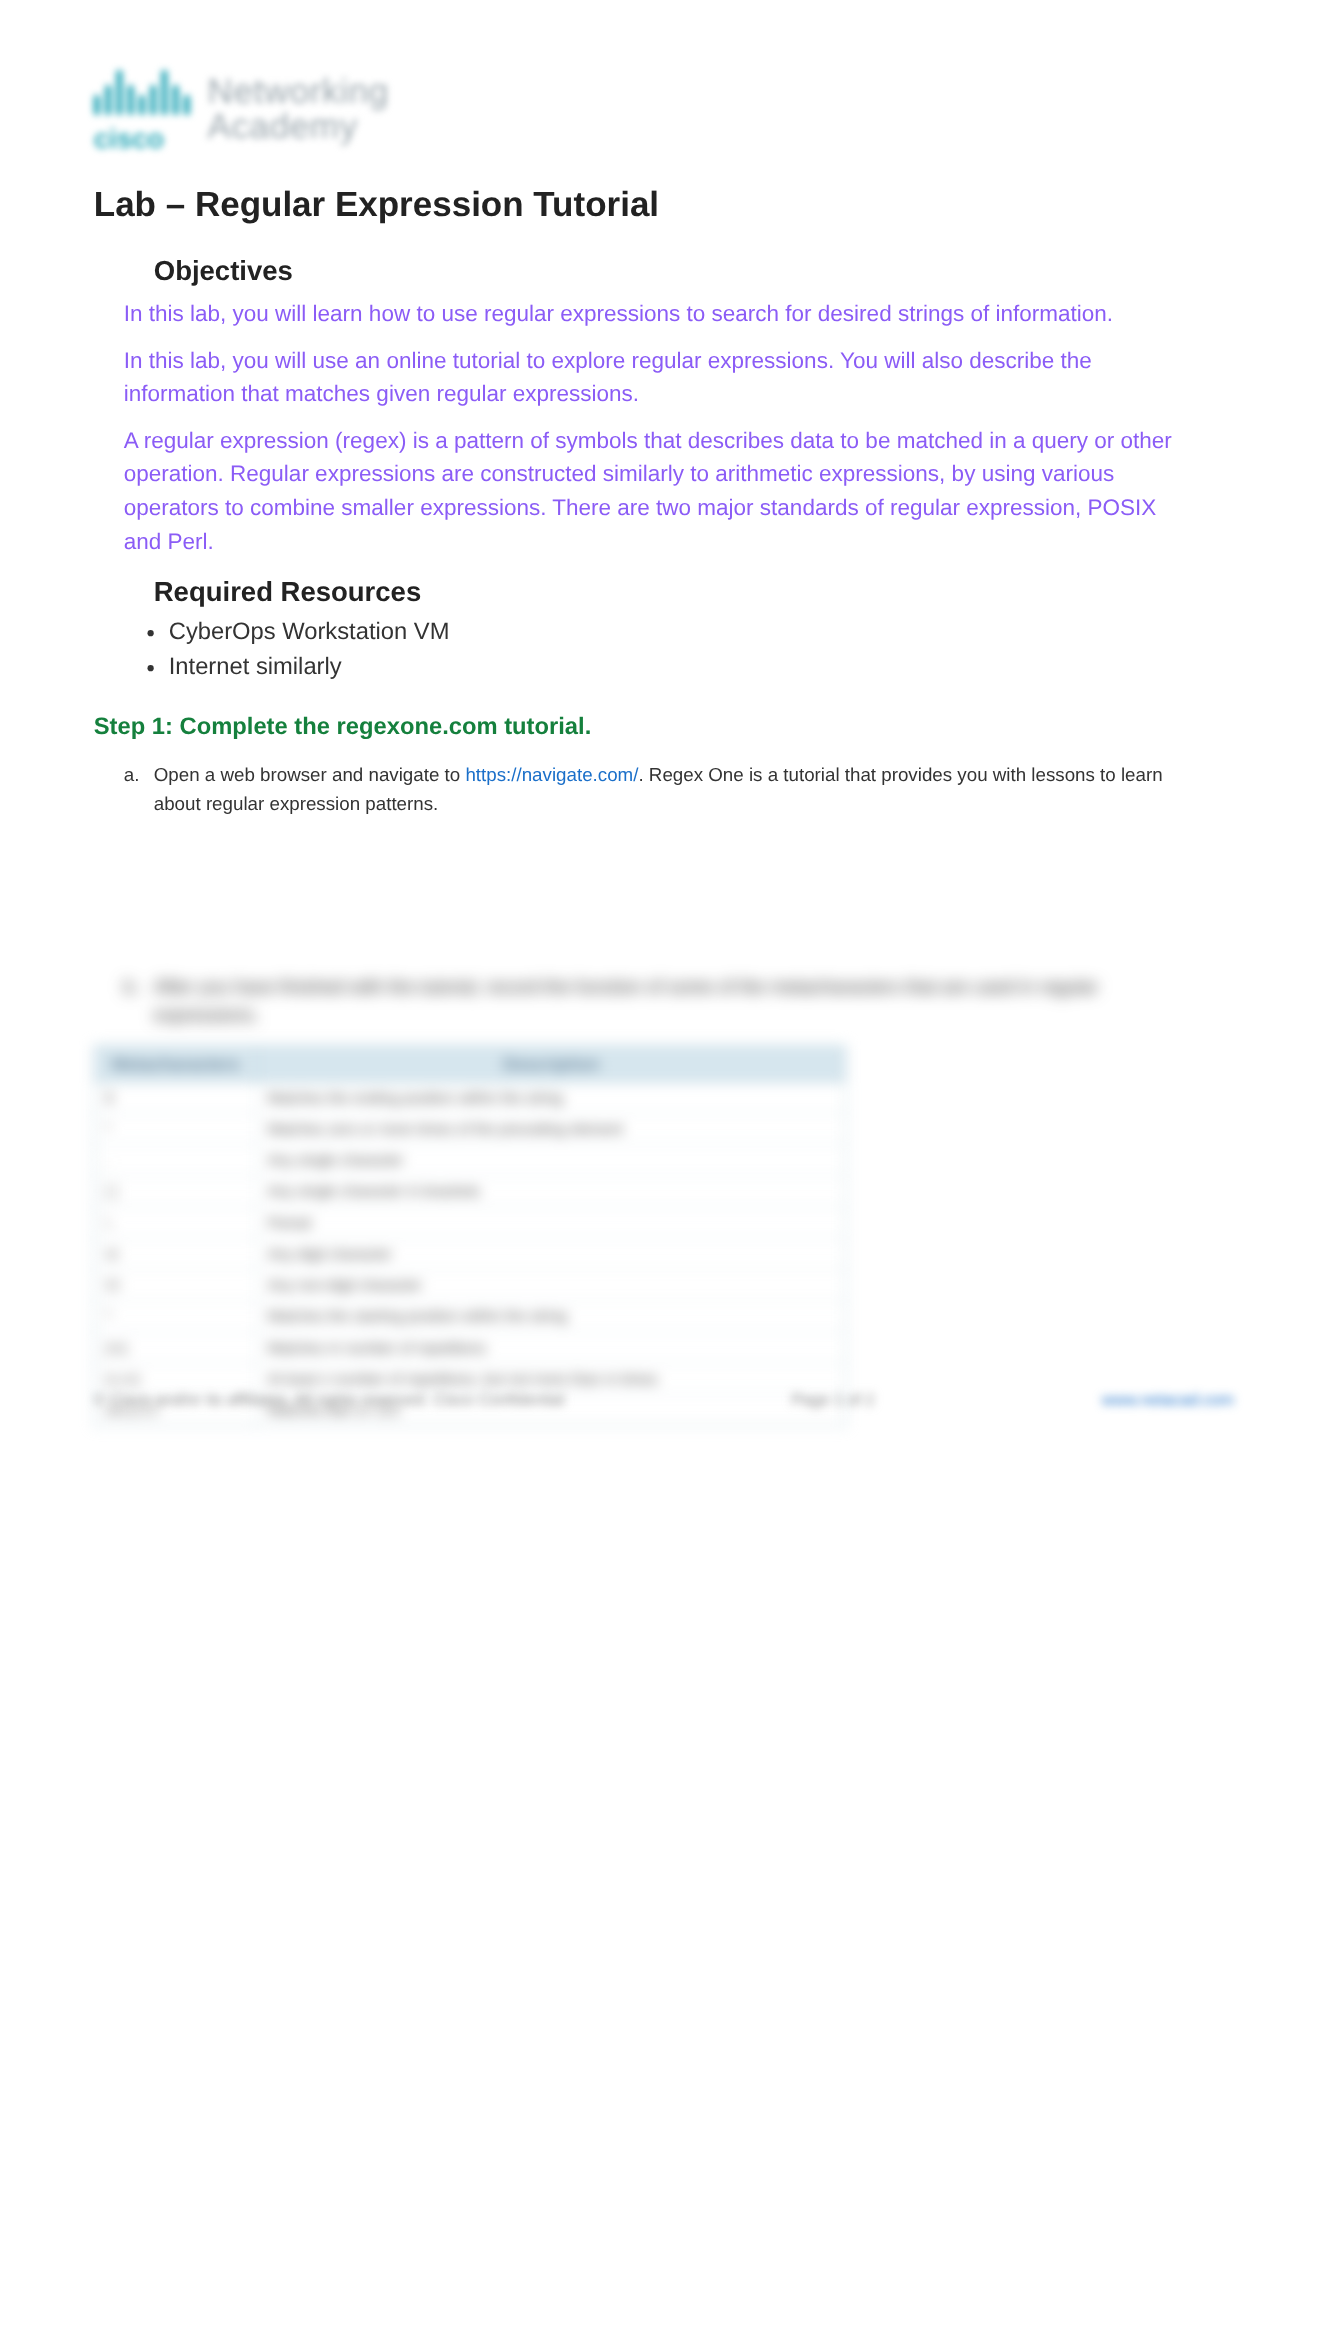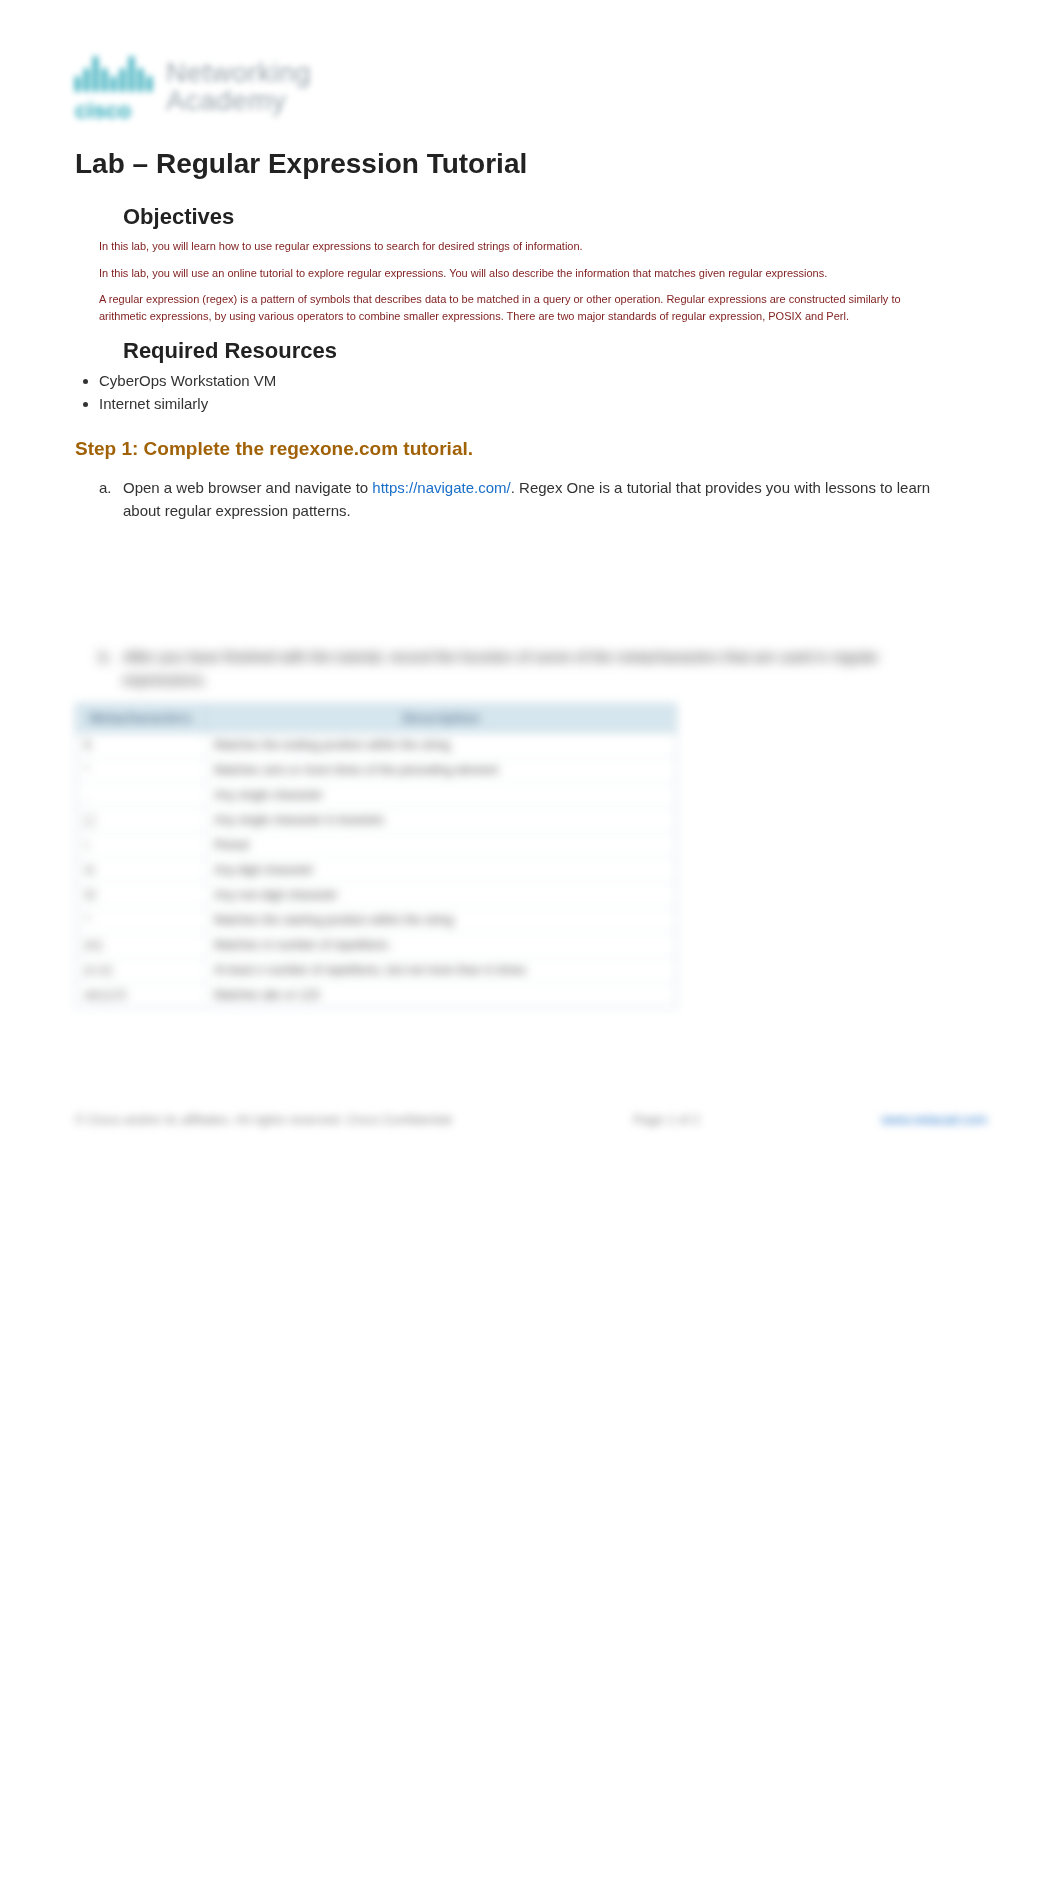--- a/index.html
+++ b/index.html
@@ -53,36 +53,36 @@
     color: #222;
     margin: 18px 0 24px 0;
   }
   h2.section {
     font-size: 22px;
     font-weight: bold;
     margin: 14px 0 8px 48px;
     color: #222;
   }
   p.body {
-    font-size: 11px;
+    font-size: 18px;
     line-height: 1.5;
     margin: 0 0 10px 24px;
-    color: #7f1d1d;
+    color: #8b5cf6;
   }
   ul.resources {
     list-style: disc;
-    margin: 6px 0 10px 24px;
-    font-size: 15px;
+    margin: 6px 0 10px 60px;
+    font-size: 19px;
   }
   ul.resources li { margin-bottom: 6px; }
   h3.step {
     font-size: 19px;
     font-weight: bold;
     margin: 26px 0 16px 0;
-    color: #a16207;
+    color: #15803d;
   }
   .step-item {
     display: flex;
     margin: 0 0 12px 24px;
     font-size: 15px;
     line-height: 1.55;
   }
   .step-item .letter { width: 24px; flex-shrink:0; }
   .step-item .txt { flex: 1; }
   a.link { color: #1a6fc9; text-decoration: none; }

